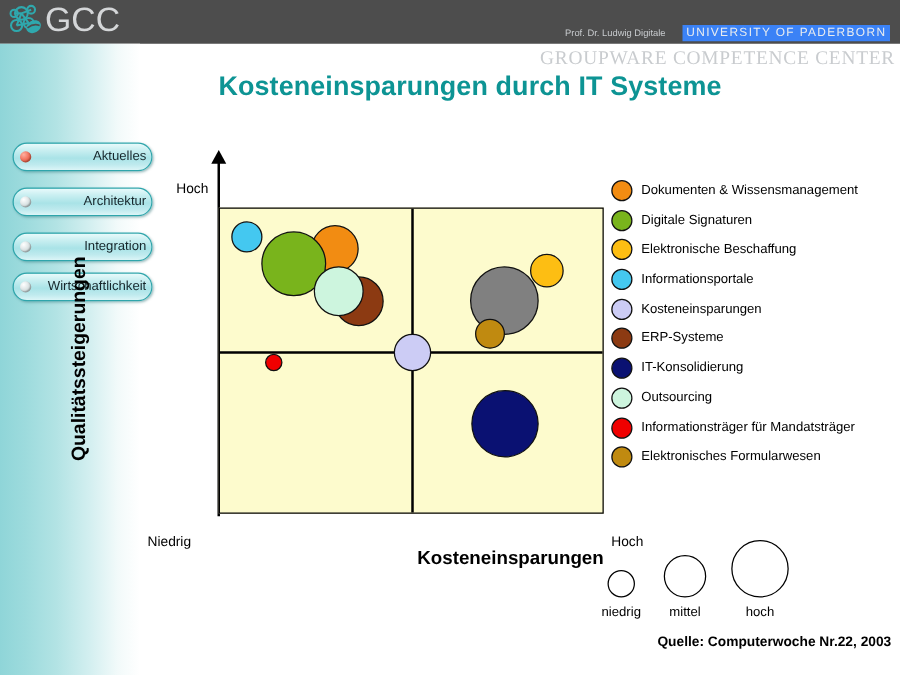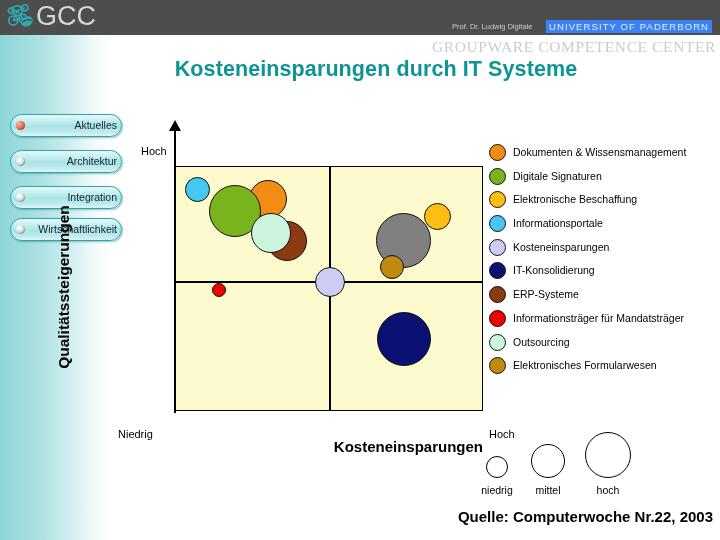--- a/index.html
+++ b/index.html
@@ -239,21 +239,21 @@
     font-size: 10.5px;
     color: #000000;
     text-align: center;
     white-space: nowrap;
   }
   #source-line {
     position: absolute;
     left: 0; top: 508px;
     width: 713px;
     text-align: right;
-    font-size: 15px;
+    font-size: 11px;
     font-weight: bold;
     color: #000000;
   }
 </style>
 </head>
 <body>
 
 <div id="header-bar">
   <svg id="logo-mark" viewBox="0 0 32 32">
     <g fill="none" stroke="#2fa8ad" stroke-width="1.7">
@@ -337,34 +337,34 @@
     </div>
     <div class="legend-row">
       <span class="legend-swatch" style="background: rgb(68, 200, 240);"></span>
       <span class="legend-label">Informationsportale</span>
     </div>
     <div class="legend-row">
       <span class="legend-swatch" style="background: rgb(204, 204, 245);"></span>
       <span class="legend-label">Kosteneinsparungen</span>
     </div>
     <div class="legend-row">
+      <span class="legend-swatch" style="background: rgb(140, 58, 18);"></span>
+      <span class="legend-label">ERP-Systeme</span>
+    </div>
+    <div class="legend-row">
       <span class="legend-swatch" style="background: rgb(10, 17, 114);"></span>
       <span class="legend-label">IT-Konsolidierung</span>
     </div>
     <div class="legend-row">
-      <span class="legend-swatch" style="background: rgb(140, 58, 18);"></span>
-      <span class="legend-label">ERP-Systeme</span>
+      <span class="legend-swatch" style="background: rgb(205, 245, 222);"></span>
+      <span class="legend-label">Outsourcing</span>
     </div>
     <div class="legend-row">
       <span class="legend-swatch" style="background: rgb(240, 0, 0);"></span>
       <span class="legend-label">Informationsträger für Mandatsträger</span>
-    </div>
-    <div class="legend-row">
-      <span class="legend-swatch" style="background: rgb(205, 245, 222);"></span>
-      <span class="legend-label">Outsourcing</span>
     </div>
     <div class="legend-row">
       <span class="legend-swatch" style="background: rgb(192, 138, 16);"></span>
       <span class="legend-label">Elektronisches Formularwesen</span>
     </div>
   </div>
 
 <div id="size-legend">
     <div class="size-circle" style="width: 22px; height: 22px; left: 16px; top: 26px;"></div>
     <div class="size-label" style="left: -8px; top: 54px; width: 70px;">niedrig</div>

